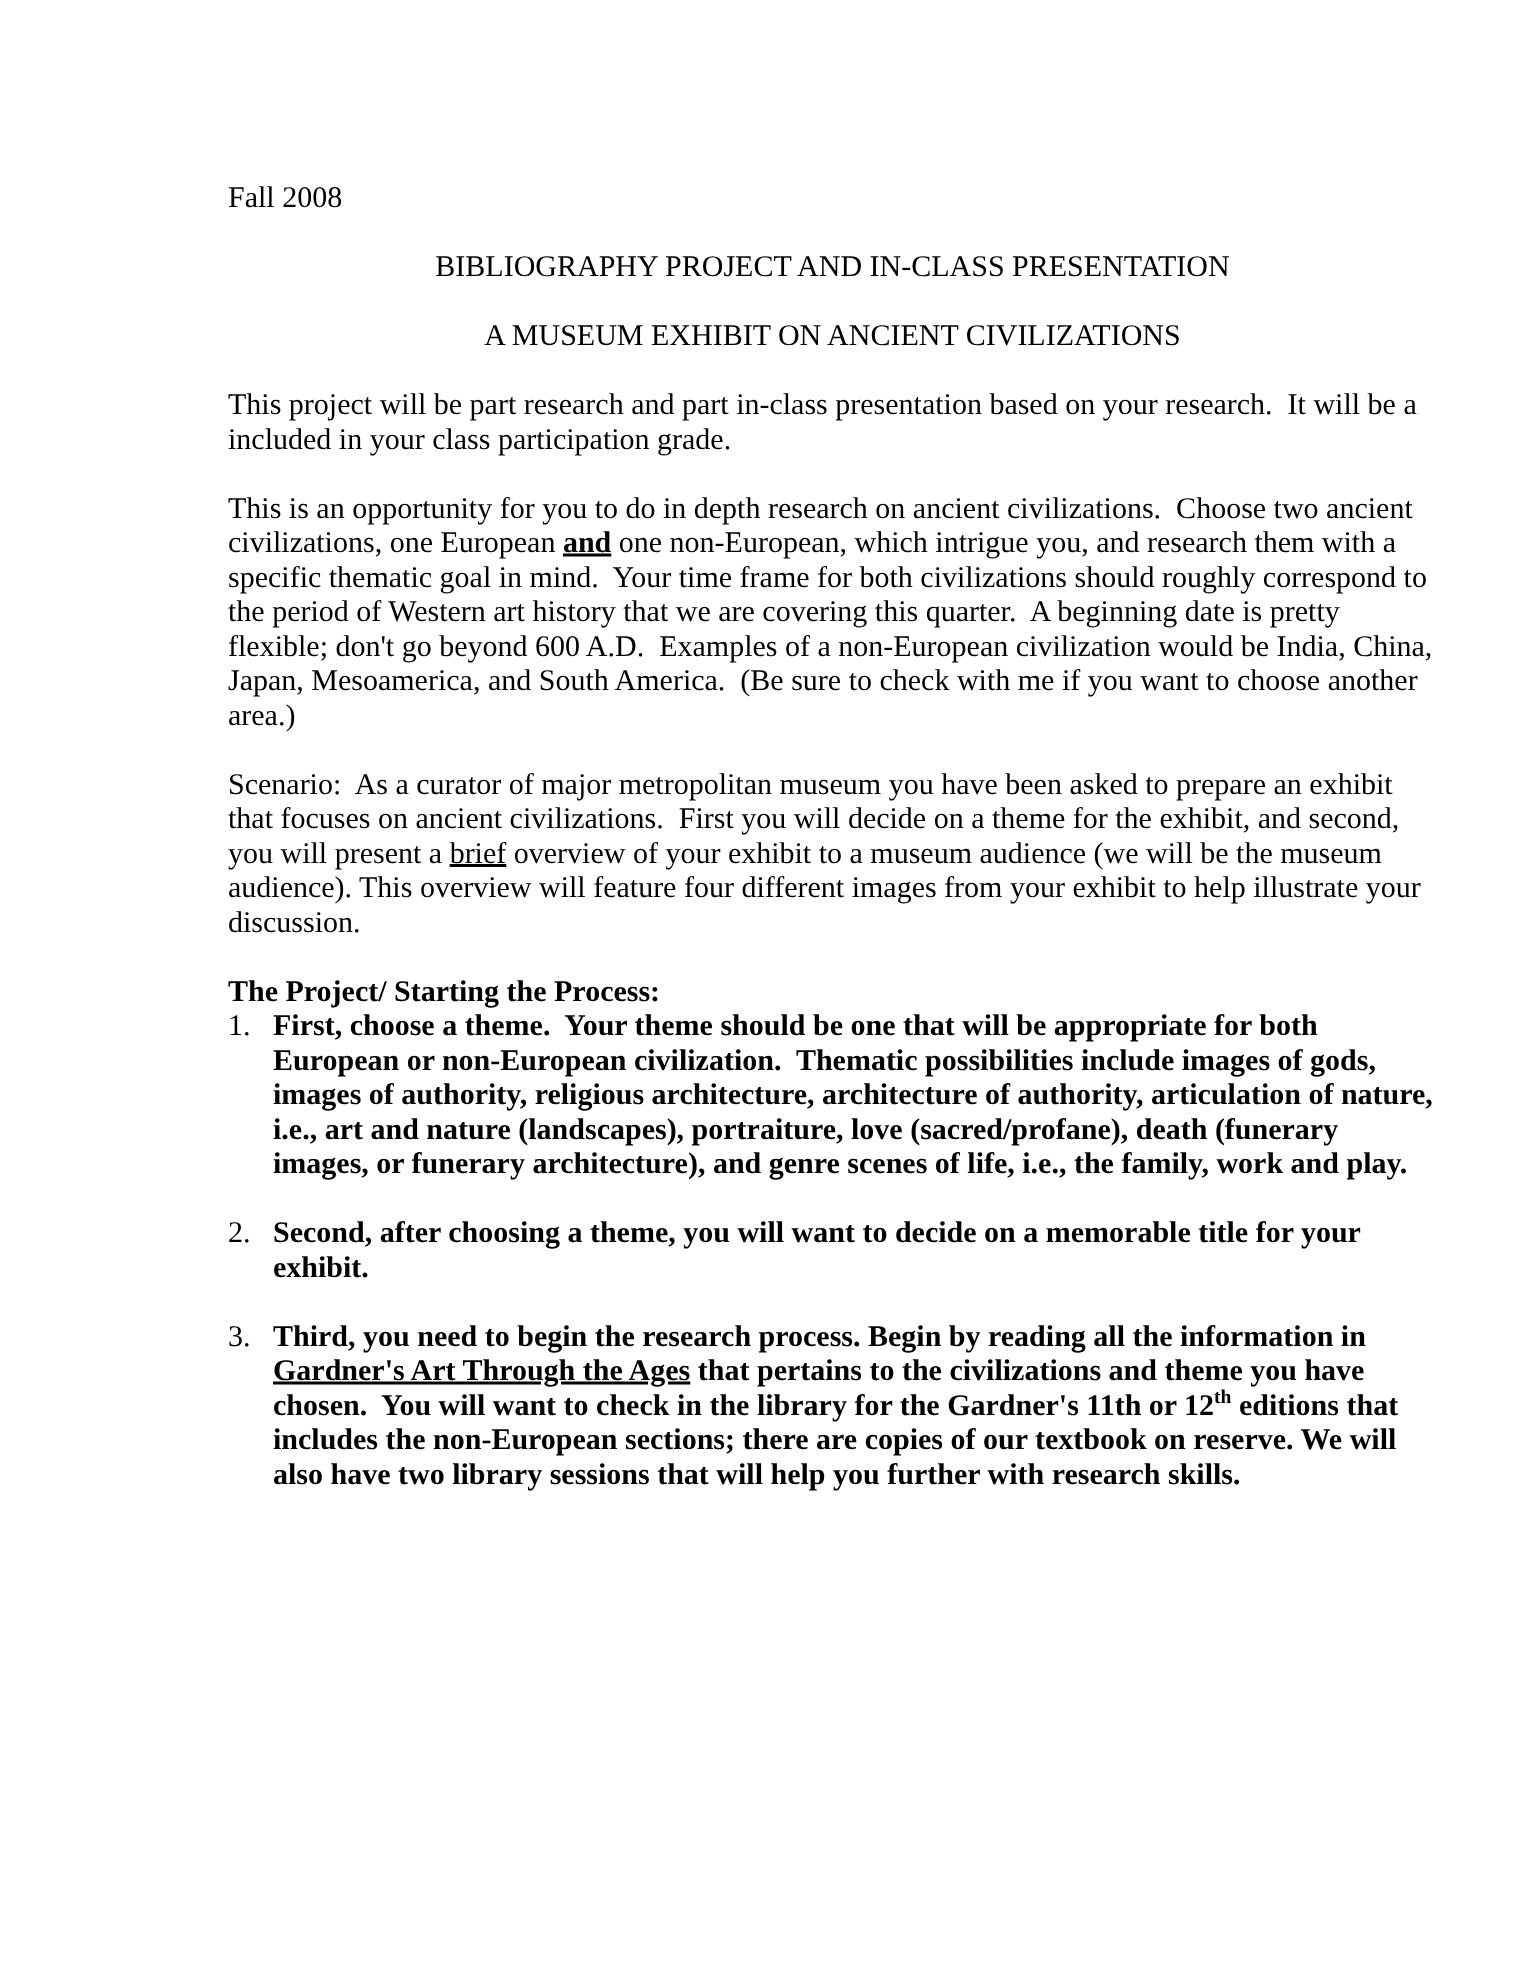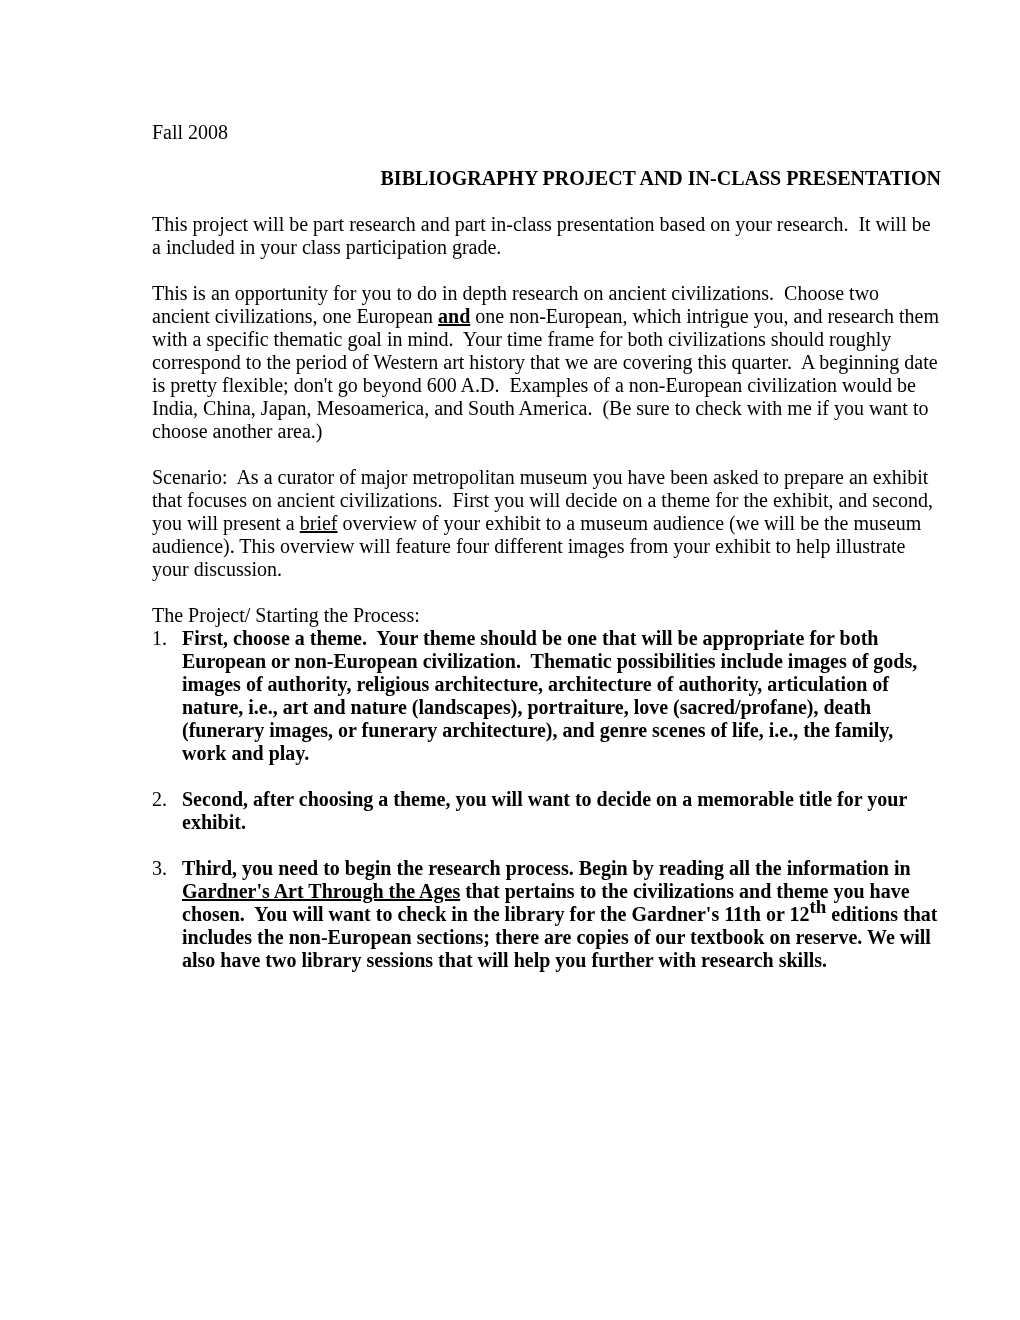--- a/index.html
+++ b/index.html
@@ -7,51 +7,52 @@
   body {
     width: 1020px; height: 1320px;
     background: #ffffff;
     color: #000000;
     font-family: "Liberation Serif", "DejaVu Serif", serif;
     font-size: 20px;
     line-height: 23px;
   }
   .page {
     width: 1020px; height: 1320px;
-    padding: 121px 79px 0 152px;
+    padding: 121px 62px 0 152px;
     overflow: hidden;
     background: #ffffff;
   }
   .hdr { margin: 0 0 23px 0; white-space: pre-wrap; }
   .hdr div { margin: 0; }
   .block { margin: 0 0 23px 0; white-space: pre-wrap; }
   .title {
-    text-align: right;
-    font-weight: bold;
+    text-align: center;
+    font-weight: normal;
     margin: 0 0 23px 0;
     white-space: pre-wrap;
   }
-  .heading { font-weight: normal; margin: 0; white-space: pre-wrap; }
+  .heading { font-weight: bold; margin: 0; white-space: pre-wrap; }
   .list-item { display: flex; margin: 0 0 23px 0; }
   .list-item .num { flex: 0 0 30px; white-space: pre-wrap; }
   .list-item .body { flex: 1; white-space: pre-wrap; font-weight: bold; }
   .b { font-weight: normal; }
   .u { text-decoration: underline; }
   .bu { font-weight: bold; text-decoration: underline; }
-  sup.sup { font-size: 19px; line-height: 0; vertical-align: super; }
+  sup.sup { font-size: 13px; line-height: 0; vertical-align: super; }
 </style>
 </head>
 <body>
 
 <div class="page">
 
   <div class="hdr"><div>Fall 2008</div></div>
 
   <p class="title">BIBLIOGRAPHY PROJECT AND IN-CLASS PRESENTATION</p>
 
+  <p class="title">A MUSEUM EXHIBIT ON ANCIENT CIVILIZATIONS</p>
 
   <p class="block">This project will be part research and part in-class presentation based on your research.  It will be a included in your class participation grade.</p>
 
   <p class="block"><span>This is an opportunity for you to do in depth research on ancient civilizations.  Choose two ancient civilizations, one European </span><span class="bu">and</span><span> one non-European, which intrigue you, and research them with a specific thematic goal in mind.  Your time frame for both civilizations should roughly correspond to the period of Western art history that we are covering this quarter.  A beginning date is pretty flexible; don't go beyond 600 A.D.  Examples of a non-European civilization would be India, China, Japan, Mesoamerica, and South America.  (Be sure to check with me if you want to choose another area.)</span></p>
 
   <p class="block"><span class="b">Scenario:</span><span>  As a curator of major metropolitan museum you have been asked to prepare an exhibit that focuses on ancient civilizations.  First you will decide on a theme for the exhibit, and second, you will present a </span><span class="u">brief</span><span> overview of your exhibit to a museum audience (we will be the museum audience). This overview will feature four different images from your exhibit to help illustrate your discussion.</span></p>
 
   <p class="heading">The Project/ Starting the Process:</p>
 
   <div class="list-item">

